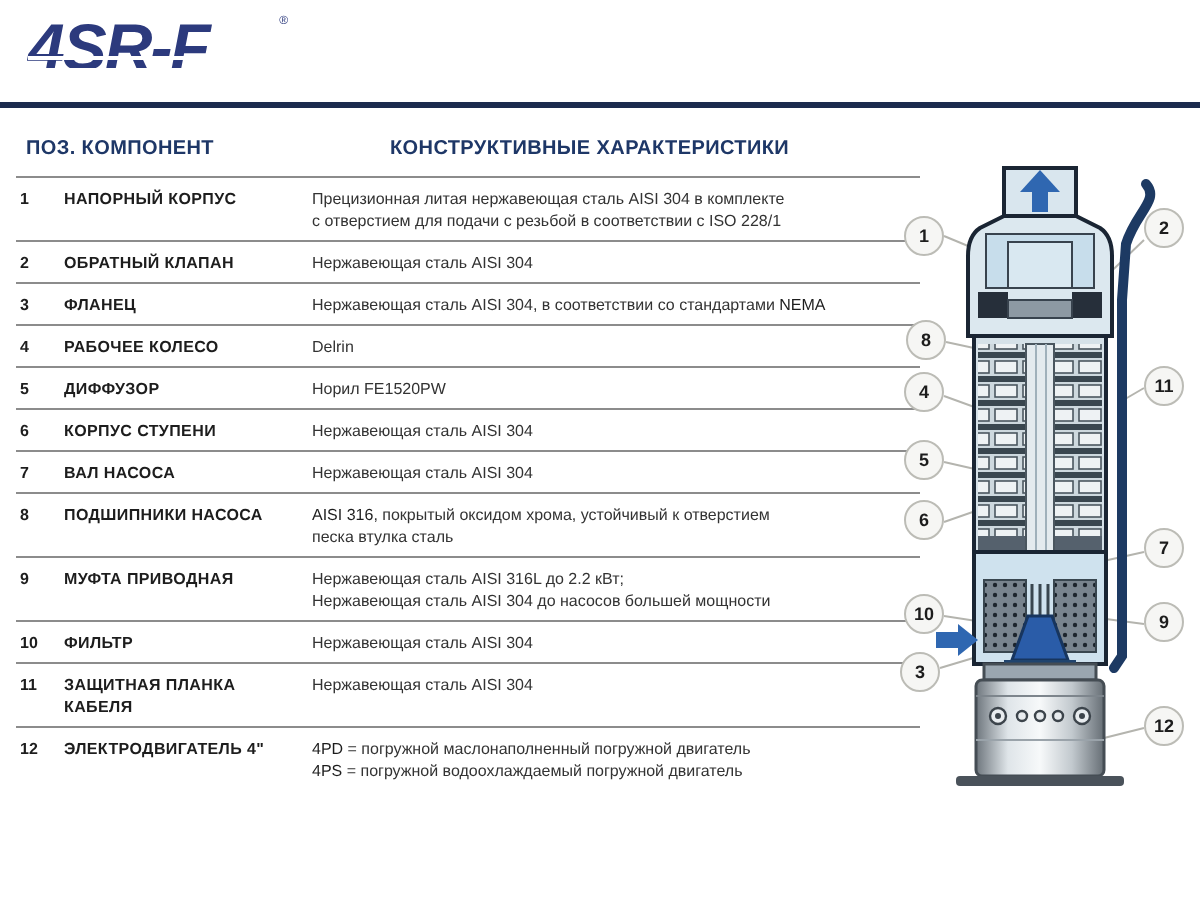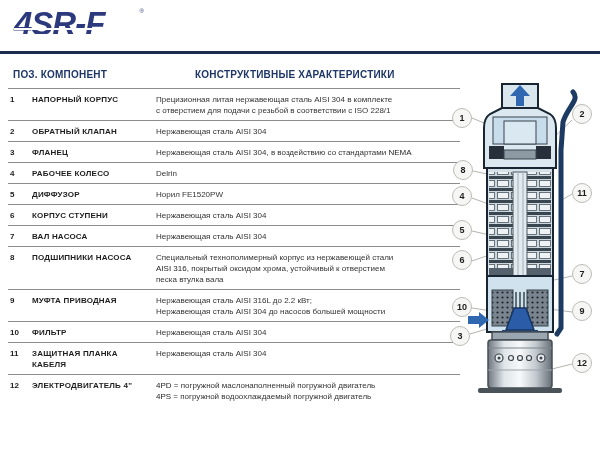--- a/index.html
+++ b/index.html
@@ -69,21 +69,21 @@
         <div class="t-pos">2</div>
         <div class="t-comp">ОБРАТНЫЙ КЛАПАН</div>
         <div class="t-desc">
           <div class="t-line"><span class="seg">Нержавеющая сталь AISI 304</span></div>
         </div>
       </div>
       <div class="t-row">
         <div class="t-pos">3</div>
         <div class="t-comp">ФЛАНЕЦ</div>
         <div class="t-desc">
-          <div class="t-line"><span class="seg">Нержавеющая сталь AISI 304, в воздействию со стандартами </span><span class="seg-b">NEMA</span></div>
+          <div class="t-line"><span class="seg">Нержавеющая сталь AISI 304, в соответствии со стандартами </span><span class="seg-b">NEMA</span></div>
         </div>
       </div>
       <div class="t-row">
         <div class="t-pos">4</div>
         <div class="t-comp">РАБОЧЕЕ КОЛЕСО</div>
         <div class="t-desc">
           <div class="t-line"><span class="seg">Delrin</span></div>
         </div>
       </div>
       <div class="t-row">
@@ -104,23 +104,22 @@
         <div class="t-pos">7</div>
         <div class="t-comp">ВАЛ НАСОСА</div>
         <div class="t-desc">
           <div class="t-line"><span class="seg">Нержавеющая сталь AISI 304</span></div>
         </div>
       </div>
       <div class="t-row">
         <div class="t-pos">8</div>
         <div class="t-comp">ПОДШИПНИКИ НАСОСА</div>
         <div class="t-desc">
-          <div class="t-line"><span class="seg">Специальный технополимерный корпус из нержавеющей стали</span></div>
           <div class="t-line"><span class="seg-b">AISI 316</span><span class="seg">, покрытый оксидом хрома, устойчивый к отверстием</span></div>
-          <div class="t-line"><span class="seg">песка втулка вала</span></div>
+          <div class="t-line"><span class="seg">песка втулка сталь</span></div>
         </div>
       </div>
       <div class="t-row">
         <div class="t-pos">9</div>
         <div class="t-comp">МУФТА ПРИВОДНАЯ</div>
         <div class="t-desc">
           <div class="t-line"><span class="seg">Нержавеющая сталь AISI 316L до 2.2 кВт;</span></div>
           <div class="t-line"><span class="seg">Нержавеющая сталь AISI 304 до насосов большей мощности</span></div>
         </div>
       </div>

